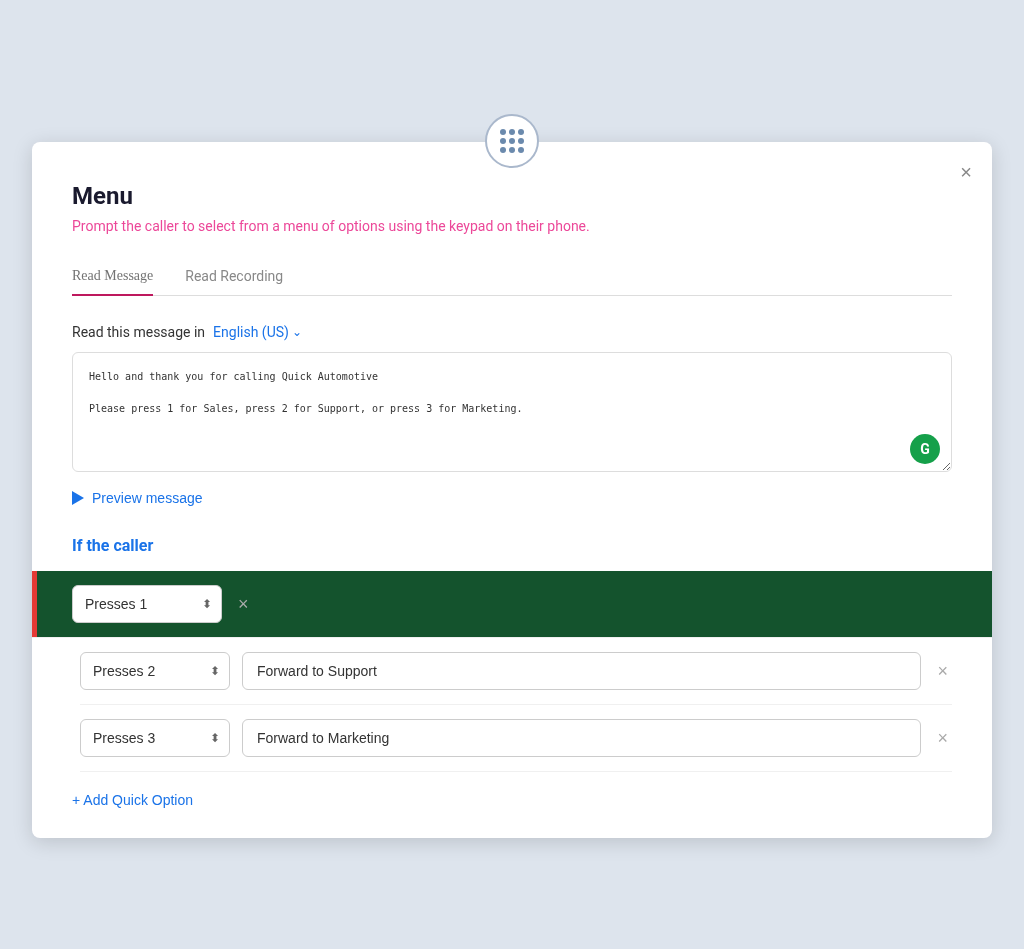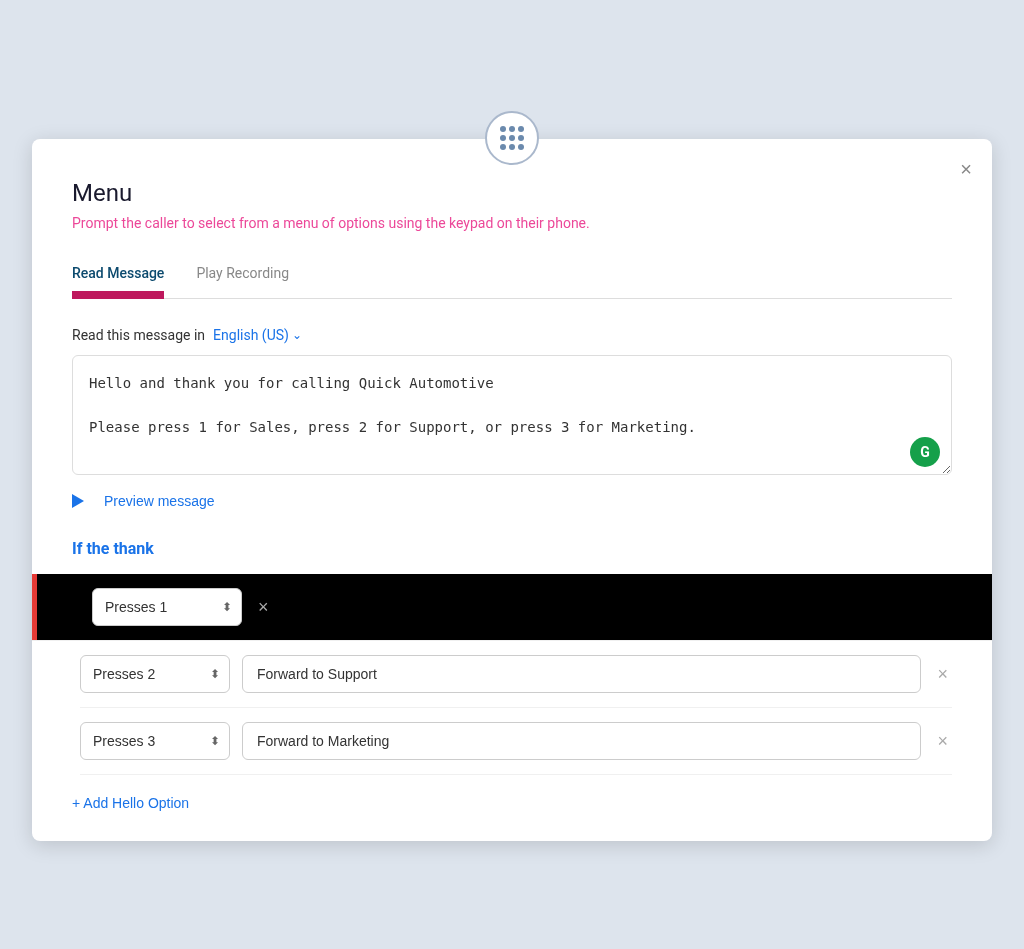--- a/index.html
+++ b/index.html
@@ -58,21 +58,21 @@
       right: 20px;
       background: none;
       border: none;
       font-size: 20px;
       color: #888;
       cursor: pointer;
       line-height: 1;
     }
     .modal-title {
       font-size: 24px;
-      font-weight: 400;
+      font-weight: 700;
       color: #1a1a2e;
       margin-bottom: 8px;
     }
     .modal-subtitle {
       font-size: 14px;
       color: #ec4899;
       margin-bottom: 24px;
     }
     .tabs {
       display: flex;
@@ -82,23 +82,24 @@
     .tab {
       padding: 10px 0;
       margin-right: 32px;
       font-size: 14px;
       cursor: pointer;
       color: #888;
       border-bottom: 2px solid transparent;
       margin-bottom: -1px;
     }
     .tab.active {
-      color: #0c4a6e;
-      border-bottom: 8px solid #be185d;
+      color: #737373;
+      border-bottom: 2px solid #be185d;
       font-weight: 500;
+      font-family: Liberation Serif, serif;
     }
     .greeting-row {
       display: flex;
       align-items: center;
       gap: 8px;
       margin-bottom: 12px;
       font-size: 14px;
       color: #333;
     }
     .lang-dropdown {
@@ -111,21 +112,21 @@
     }
     .chevron-down {
       font-size: 12px;
       color: #1a73e8;
     }
     .message-textarea {
       width: 100%;
       border: 1px solid #ddd;
       border-radius: 6px;
       padding: 16px;
-      font-size: 14px;
+      font-size: 10px;
       color: #333;
       resize: vertical;
       min-height: 120px;
       line-height: 1.6;
       outline: none;
       position: relative;
     }
     .textarea-wrapper {
       position: relative;
     }
@@ -140,21 +141,21 @@
       display: flex;
       align-items: center;
       justify-content: center;
       color: white;
       font-size: 14px;
       font-weight: bold;
     }
     .preview-btn {
       display: flex;
       align-items: center;
-      gap: 20px;
+      gap: 8px;
       color: #1a73e8;
       font-size: 14px;
       cursor: pointer;
       margin-top: 14px;
       background: none;
       border: none;
       padding: 0;
     }
     .play-triangle {
       width: 0;
@@ -173,23 +174,23 @@
     .option-row {
       display: flex;
       align-items: center;
       gap: 12px;
       padding: 14px 0;
       border-bottom: 1px solid #f0f0f0;
       position: relative;
       margin-left: 8px;
     }
     .option-row.highlighted {
-      background: #000000;
+      background: #14532d;
       margin-left: -40px;
-      padding-left: 60px;
+      padding-left: 40px;
       margin-right: -40px;
       padding-right: 40px;
     }
     .option-row.highlighted::before {
       content: '';
       position: absolute;
       left: 0;
       top: 0;
       bottom: 0;
       width: 5px;
@@ -271,21 +272,21 @@
   </div>
 
   <div class="modal">
     <button class="close-btn">×</button>
 
     <h2 class="modal-title">Menu</h2>
     <p class="modal-subtitle">Prompt the caller to select from a menu of options using the keypad on their phone.</p>
 
     <div class="tabs">
       <div class="tab active">Read Message</div>
-      <div class="tab">Play Recording</div>
+      <div class="tab">Read Recording</div>
     </div>
 
     <div class="greeting-row">
       <span>Read this message in</span>
       <div class="lang-dropdown">
         <span>English (US)</span>
         <span class="chevron-down">⌄</span>
       </div>
     </div>
 
@@ -294,36 +295,36 @@
 
 Please press 1 for Sales, press 2 for Support, or press 3 for Marketing.</textarea>
       <div class="gramarly-icon">G</div>
     </div>
 
     <button class="preview-btn">
       <div class="play-triangle"></div>
       <span>Preview message</span>
     </button>
 
-    <div class="if-caller-label">If the thank</div>
+    <div class="if-caller-label">If the caller</div>
 
     <div id="options-container">
         <div class="option-row highlighted">
           <div class="select-wrapper"><select><option value="Presses 1">Presses 1</option><option value="Presses 2">Presses 2</option><option value="Presses 3">Presses 3</option><option value="Presses 4">Presses 4</option><option value="Presses 5">Presses 5</option><option value="Presses 6">Presses 6</option><option value="Presses 7">Presses 7</option><option value="Presses 8">Presses 8</option><option value="Presses 9">Presses 9</option><option value="Presses 0">Presses 0</option></select></div>
           <button class="delete-btn">×</button>
         </div>
         <div class="option-row">
           <div class="select-wrapper"><select><option value="Presses 1">Presses 1</option><option value="Presses 2" selected="">Presses 2</option><option value="Presses 3">Presses 3</option><option value="Presses 4">Presses 4</option><option value="Presses 5">Presses 5</option><option value="Presses 6">Presses 6</option><option value="Presses 7">Presses 7</option><option value="Presses 8">Presses 8</option><option value="Presses 9">Presses 9</option><option value="Presses 0">Presses 0</option></select></div>
           <input type="text" class="action-input" value="Forward to Support" style="">
           <button class="delete-btn">×</button>
         </div>
         <div class="option-row">
           <div class="select-wrapper"><select><option value="Presses 1">Presses 1</option><option value="Presses 2">Presses 2</option><option value="Presses 3" selected="">Presses 3</option><option value="Presses 4">Presses 4</option><option value="Presses 5">Presses 5</option><option value="Presses 6">Presses 6</option><option value="Presses 7">Presses 7</option><option value="Presses 8">Presses 8</option><option value="Presses 9">Presses 9</option><option value="Presses 0">Presses 0</option></select></div>
           <input type="text" class="action-input" value="Forward to Marketing" style="">
           <button class="delete-btn">×</button>
         </div>
       </div>
 
     <button class="add-option-btn">
-      <span>+ Add Hello Option</span>
+      <span>+ Add Quick Option</span>
     </button>
   </div>
 </div>
 
 </body></html>

